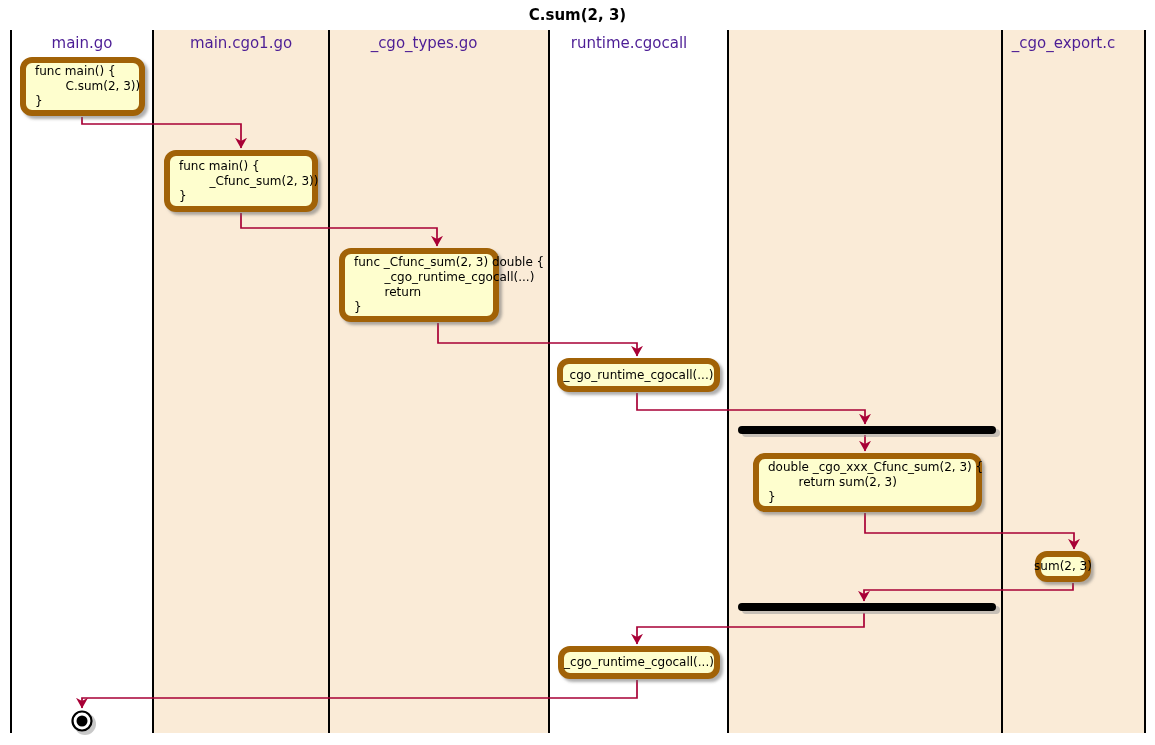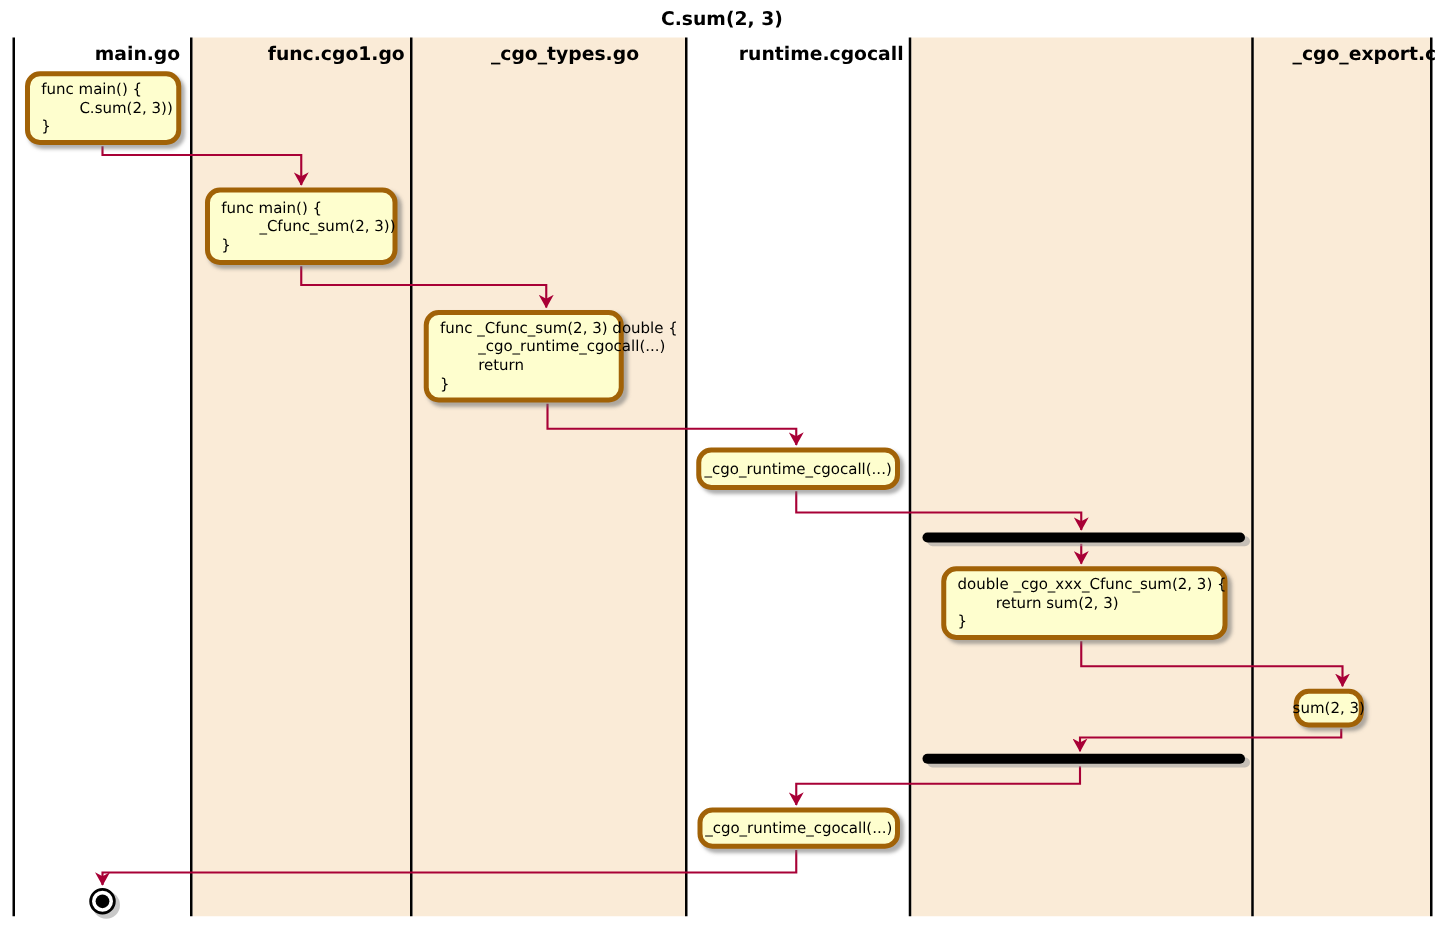--- a/index.html
+++ b/index.html
@@ -14,32 +14,32 @@
   .lane-bg{position:absolute;top:30px;height:703px;background:#FAEBD7;}
   .bg-l2{left:154px;width:175px;}
   .bg-l3{left:330px;width:219px;}
   .bg-l5{left:729px;width:273px;}
   .bg-l6{left:1003px;width:142px;}
   .lane-line{position:absolute;top:30px;height:703px;width:2px;background:#000;}
   .ll-0{left:10px;} .ll-1{left:152px;} .ll-2{left:328px;} .ll-3{left:548px;}
   .ll-4{left:727px;} .ll-5{left:1001px;} .ll-6{left:1144px;}
   .lane-label{
     position:absolute;top:33px;height:20px;text-align:center;
-    font-size:15px;font-weight:bold;color:#000000;line-height:20px;padding-left:28px;
+    font-size:15px;font-weight:normal;color:#4c1d95;line-height:20px;
   }
   .lb-0{left:11px;width:142px;}
   .lb-1{left:153px;width:176px;}
   .lb-2{left:314px;width:220px;}
   .lb-3{left:549px;width:160px;}
   .lb-4{left:728px;width:274px;}
   .lb-5{left:1002px;width:123px;}
   svg.flows{position:absolute;left:0;top:0;pointer-events:none;}
   .node{
     position:absolute;box-sizing:border-box;background:#FEFECE;
-    border:4px solid #a16207;border-radius:12px;
+    border:6px solid #a16207;border-radius:12px;
     box-shadow:3px 3px 3px rgba(110,110,110,0.55);
     display:flex;flex-direction:column;justify-content:center;
     padding:4px 6px 4px 9px;color:#000;
   }
   .node .ln{
     font-size:12px;line-height:15px;white-space:pre;
   }
   .node.center{align-items:center;padding-left:6px;}
   .n0{left:20px;top:57px;width:125px;height:59px;}
   .n1{left:164px;top:150px;width:154px;height:62px;}
@@ -63,21 +63,21 @@
 
   <div class="lane-line ll-0"></div>
   <div class="lane-line ll-1"></div>
   <div class="lane-line ll-2"></div>
   <div class="lane-line ll-3"></div>
   <div class="lane-line ll-4"></div>
   <div class="lane-line ll-5"></div>
   <div class="lane-line ll-6"></div>
 
   <div class="lane-label lb-0">main.go</div>
-  <div class="lane-label lb-1">func.cgo1.go</div>
+  <div class="lane-label lb-1">main.cgo1.go</div>
   <div class="lane-label lb-2">_cgo_types.go</div>
   <div class="lane-label lb-3">runtime.cgocall</div>
   <div class="lane-label lb-5">_cgo_export.c</div>
 
   <svg class="flows" width="1155" height="745" viewBox="0 0 1155 745">
     <defs>
       <marker id="ah" orient="auto" markerUnits="userSpaceOnUse" markerWidth="12" markerHeight="12" refX="8.5" refY="5" viewBox="0 0 10 10">
         <path d="M0,0 L9,5 L0,10 L2.6,5 Z" fill="#A80036"></path>
       </marker>
     </defs>

